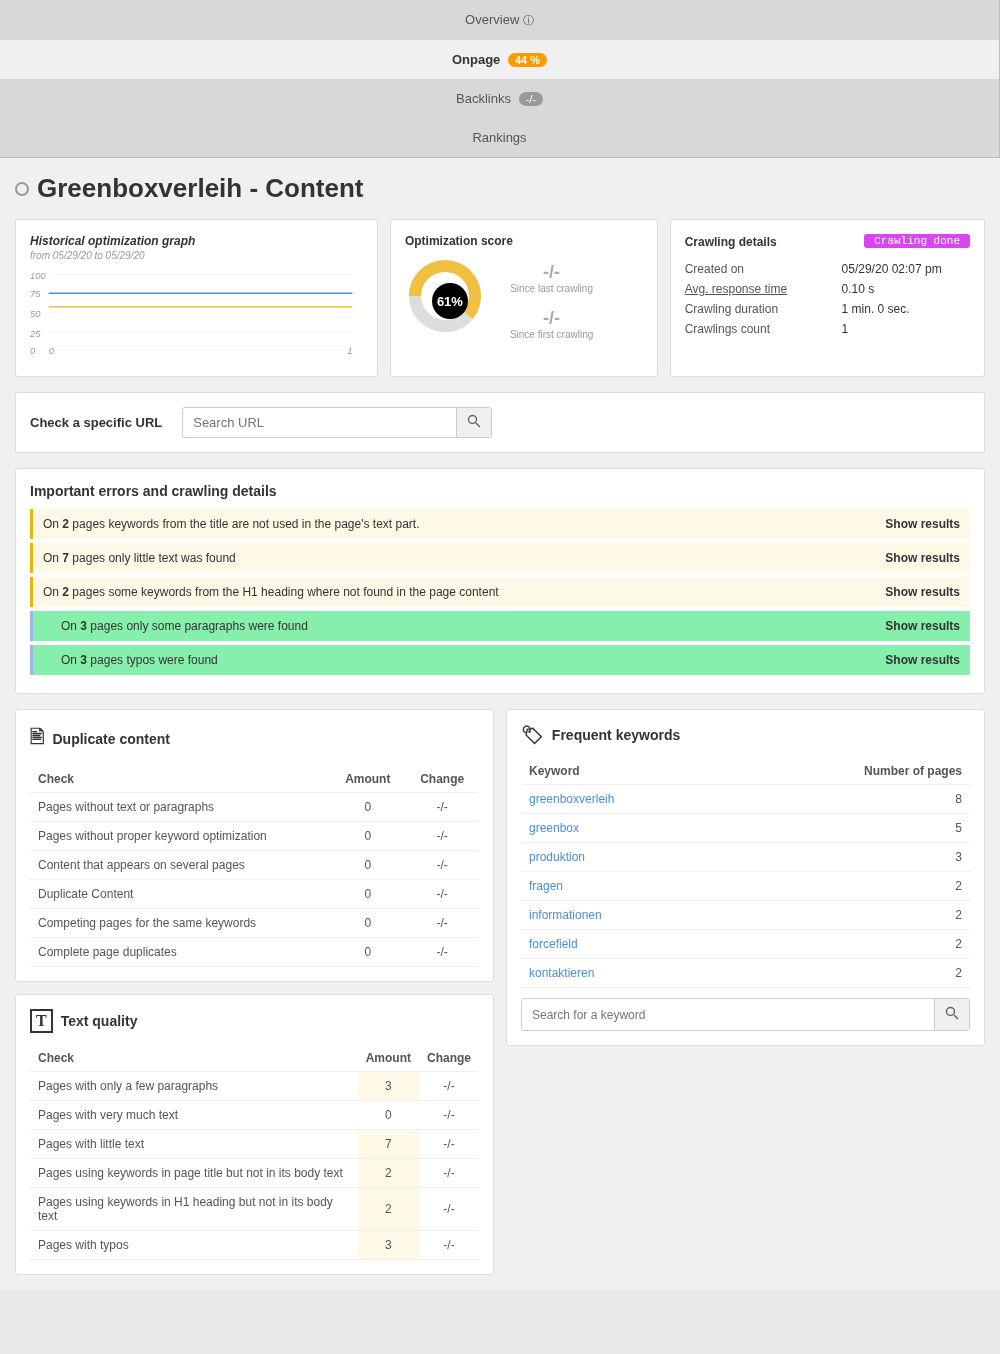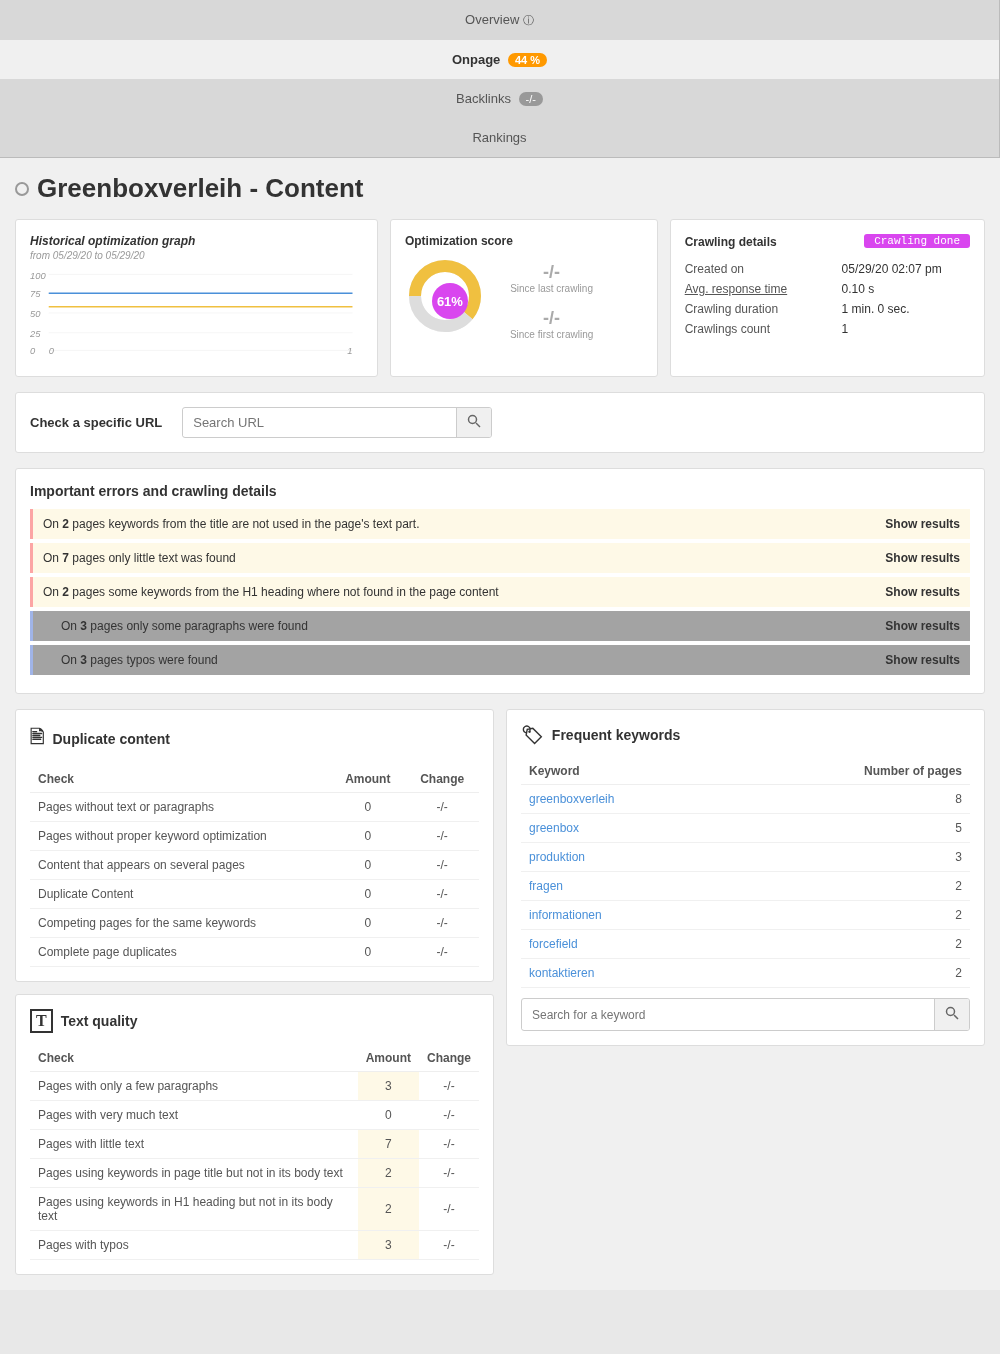--- a/index.html
+++ b/index.html
@@ -55,22 +55,22 @@
     .url-check-card { background: white; border: 1px solid #ddd; border-radius: 3px; padding: 14px; margin-bottom: 15px; display: flex; align-items: center; gap: 20px; }
     .url-check-label { font-size: 13px; font-weight: bold; color: #333; white-space: nowrap; }
     .url-search-wrap { display: flex; align-items: center; border: 1px solid #ccc; border-radius: 3px; overflow: hidden; flex: 1; max-width: 310px; }
     .url-search-input { border: none; outline: none; padding: 6px 10px; font-size: 13px; color: #aaa; flex: 1; }
     .url-search-btn { background: #f0f0f0; border: none; border-left: 1px solid #ccc; padding: 6px 10px; cursor: pointer; }
 
     
     .errors-card { background: white; border: 1px solid #ddd; border-radius: 3px; padding: 14px; margin-bottom: 15px; }
     .errors-title { font-size: 14px; font-weight: bold; margin-bottom: 10px; color: #333; }
     .error-row { display: flex; align-items: center; justify-content: space-between; padding: 8px 10px; margin-bottom: 4px; font-size: 12px; }
-    .error-row.yellow { background: #fef9e7; border-left: 3px solid #fca5a5; }
-    .error-row.blue { background: #a3a3a3; border-left: 3px solid #a0b4e8; padding-left: 28px; }
+    .error-row.yellow { background: #fef9e7; border-left: 3px solid #eab308; }
+    .error-row.blue { background: #86efac; border-left: 3px solid #a0b4e8; padding-left: 28px; }
     .error-text { color: #333; }
     .error-text strong { font-weight: bold; }
     .show-results { font-weight: bold; font-size: 12px; color: #333; white-space: nowrap; cursor: pointer; }
 
     
     .bottom-cols { display: flex; gap: 12px; }
     .left-col { flex: 1; display: flex; flex-direction: column; gap: 12px; }
     .right-col { flex: 1; }
 
     
@@ -89,21 +89,21 @@
 
     
     .kw-link { color: #4a90d9; cursor: pointer; text-decoration: none; }
 
     
     .kw-search-wrap { display: flex; align-items: center; border: 1px solid #ccc; border-radius: 3px; overflow: hidden; margin-top: 10px; }
     .kw-search-input { border: none; outline: none; padding: 7px 10px; font-size: 12px; color: #aaa; flex: 1; }
     .kw-search-btn { background: #f0f0f0; border: none; border-left: 1px solid #ccc; padding: 7px 10px; cursor: pointer; }
 
     
-    .donut-center { position: absolute; top: 50%; left: 50%; transform: translate(-50%, -50%); font-size: 13px; font-weight: bold; color: white; background: #d946ef; border-radius: 50%; width: 36px; height: 36px; display: flex; align-items: center; justify-content: center; }
+    .donut-center { position: absolute; top: 50%; left: 50%; transform: translate(-50%, -50%); font-size: 13px; font-weight: bold; color: white; background: #000000; border-radius: 50%; width: 36px; height: 36px; display: flex; align-items: center; justify-content: center; }
   </style>
 </head>
 <body>
 
 <div class="tabs">
   <div class="tab">
     <span>Overview</span>
     <span style="font-size:11px;">ⓘ</span>
   </div>
   <div class="tab active">

